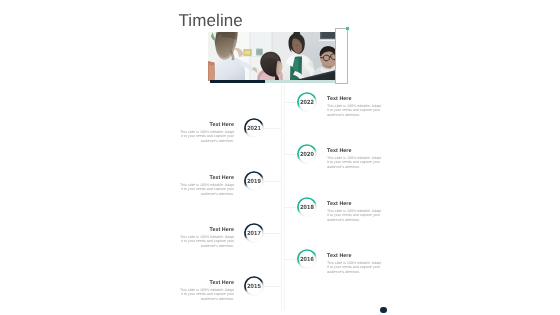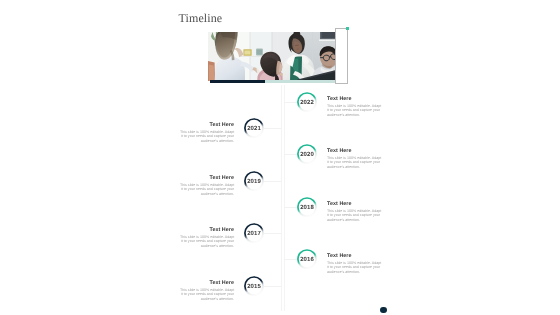--- a/index.html
+++ b/index.html
@@ -1,18 +1,18 @@
 <!DOCTYPE html>
 <html><head>
 <meta charset="utf-8">
 <style>
   html,body{margin:0;padding:0;}
   body{width:560px;height:315px;background:#ffffff;font-family:"Liberation Sans",sans-serif;overflow:hidden;-webkit-font-smoothing:antialiased;text-rendering:geometricPrecision;}
   .page{position:relative;width:560px;height:315px;background:#fff;opacity:.999;}
-  .title{position:absolute;left:178.5px;top:11.2px;font-size:12px;color:#4f4f4f;letter-spacing:.1px;font-family:Liberation Serif, serif;}
+  .title{position:absolute;left:178.5px;top:11.2px;font-size:17px;color:#4f4f4f;letter-spacing:.1px;}
 
   .photo-wrap{position:absolute;left:208px;top:32px;width:128px;height:49px;overflow:hidden;}
   .photo-wrap svg{display:block;filter:saturate(.82) contrast(.95) brightness(1.02);}
   .accentbar{position:absolute;top:80.3px;height:2.6px;}
   .bar-dark{left:209.9px;width:55.4px;background:#0c1f30;}
   .bar-teal{left:265.2px;width:70px;background:#c8e0dc;}
 
   .framebox{position:absolute;left:334.8px;top:28.2px;width:13px;height:56px;background:#fff;border:0.9px solid #b9b9b9;box-sizing:border-box;}
   .handle{position:absolute;left:345.7px;top:26.5px;width:3.6px;height:3.6px;background:#3cc5a2;filter:blur(.35px);}
 

